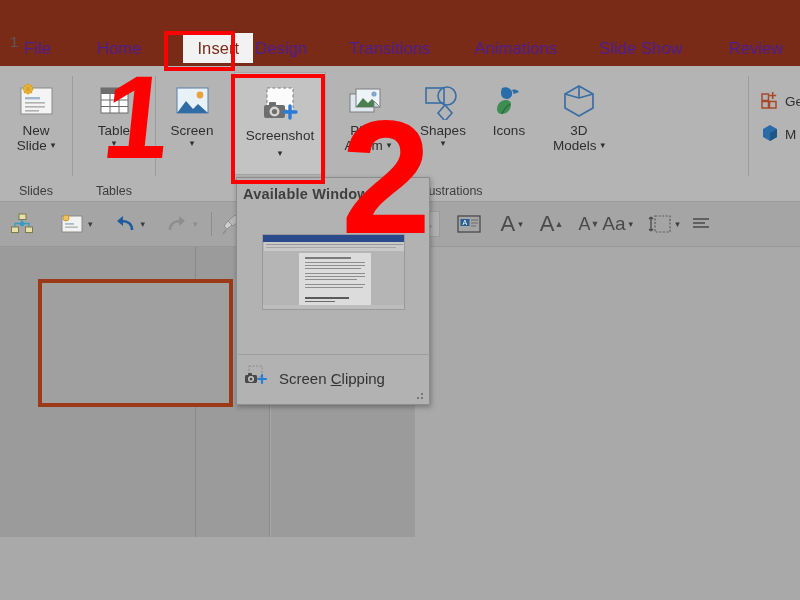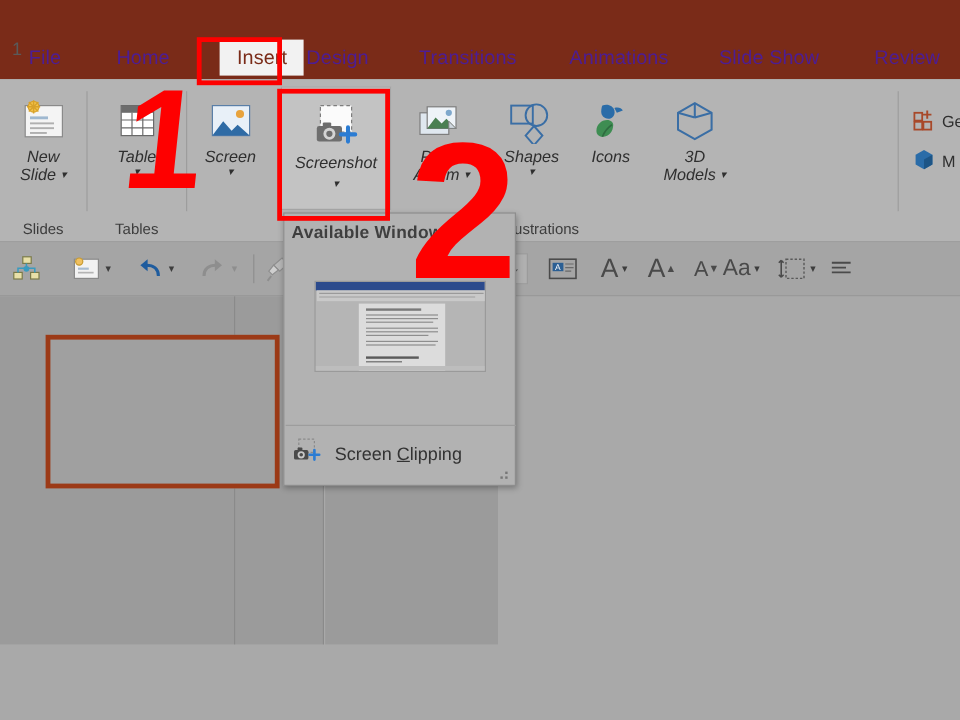--- a/index.html
+++ b/index.html
@@ -37,21 +37,21 @@
   .grp{ position:absolute; top:0; height:136px; }
   .grp-sep{
     position:absolute; top:10px; width:1px; height:100px; background:#9d9d9d;
   }
   .grp-label{
     position:absolute; bottom:4px; width:100%; text-align:center;
     font-size:12.5px; color:#3d3d3d;
   }
   .rbtn{
     position:absolute; top:8px; width:100%;
-    display:flex; flex-direction:column; align-items:center;font-style:italic;
+    display:flex; flex-direction:column; align-items:center;
   }
   .rbtn .ico{ height:46px; display:flex; align-items:flex-end; justify-content:center; }
   .rbtn .lbl{
     font-size:13.5px; color:#2f2f2f; text-align:center; line-height:15px;
     margin-top:3px; white-space:nowrap;
   }
   .caret{ font-size:9px; color:#2f2f2f; line-height:9px; margin-top:1px; }
 
   
   .addin{

